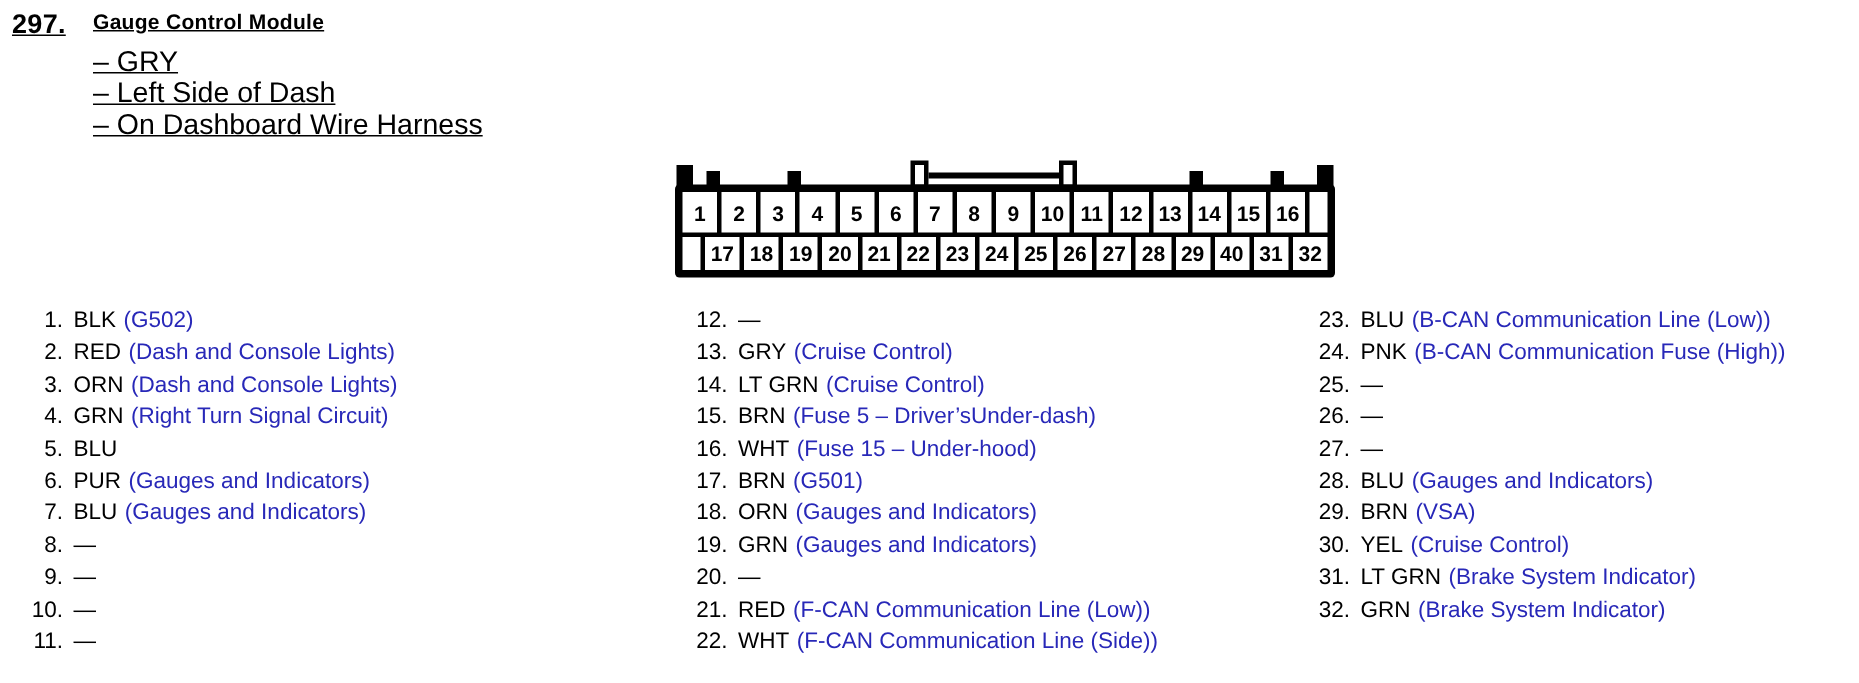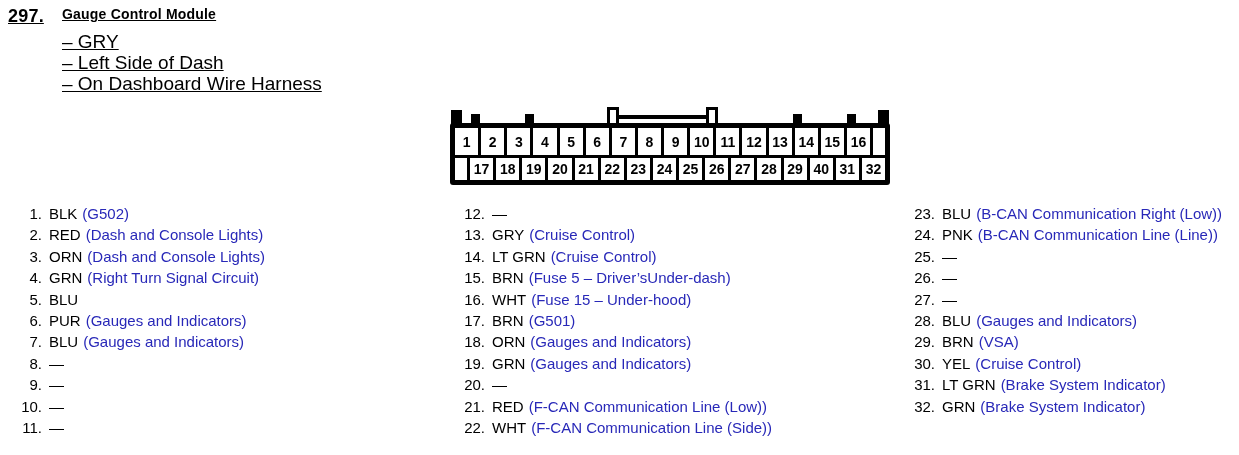--- a/index.html
+++ b/index.html
@@ -32,21 +32,21 @@
     background:#000;border-radius:3px;padding:5px;box-sizing:border-box;
     display:flex;flex-direction:column;gap:3px;}
   .conn-row{display:flex;gap:3px;}
   .row-top{height:27px;} .row-bot{height:22px;}
   .pin-cell{flex:1;background:#fff;display:flex;align-items:center;justify-content:center;
     font-size:14px;font-weight:bold;}
   .pin-spacer{width:12px;background:#fff;}
   
   .pin-columns{position:absolute;left:0;top:203px;width:1239px;height:245px;}
   .pin-col{position:absolute;top:0;}
-  .pin-col.c0{left:12px;} .pin-col.c1{left:455px;} .pin-col.c2{left:905px;}
+  .pin-col.c0{left:12px;} .pin-col.c1{left:455px;} .pin-col.c2{left:870px;}
   .pin-row{display:flex;line-height:21.4px;font-size:15px;white-space:pre;}
   .pin-num{width:30px;text-align:right;margin-right:7px;}
   .pin-wire{}
   .pin-circuit{color:var(--link-blue,#2828b8);margin-left:5px;}
 </style>
 </head>
 <body>
 
 <div class="page">
 
@@ -135,22 +135,22 @@
         <div class="pin-row"><span class="pin-num">15.</span><span class="pin-wire">BRN</span><span class="pin-circuit">(Fuse 5 – Driver’sUnder-dash)</span></div>
         <div class="pin-row"><span class="pin-num">16.</span><span class="pin-wire">WHT</span><span class="pin-circuit">(Fuse 15 – Under-hood)</span></div>
         <div class="pin-row"><span class="pin-num">17.</span><span class="pin-wire">BRN</span><span class="pin-circuit">(G501)</span></div>
         <div class="pin-row"><span class="pin-num">18.</span><span class="pin-wire">ORN</span><span class="pin-circuit">(Gauges and Indicators)</span></div>
         <div class="pin-row"><span class="pin-num">19.</span><span class="pin-wire">GRN</span><span class="pin-circuit">(Gauges and Indicators)</span></div>
         <div class="pin-row"><span class="pin-num">20.</span><span class="pin-wire">—</span></div>
         <div class="pin-row"><span class="pin-num">21.</span><span class="pin-wire">RED</span><span class="pin-circuit">(F-CAN Communication Line (Low))</span></div>
         <div class="pin-row"><span class="pin-num">22.</span><span class="pin-wire">WHT</span><span class="pin-circuit">(F-CAN Communication Line (Side))</span></div>
       </div>
       <div class="pin-col c2">
-        <div class="pin-row"><span class="pin-num">23.</span><span class="pin-wire">BLU</span><span class="pin-circuit">(B-CAN Communication Right (Low))</span></div>
-        <div class="pin-row"><span class="pin-num">24.</span><span class="pin-wire">PNK</span><span class="pin-circuit">(B-CAN Communication Line (Line))</span></div>
+        <div class="pin-row"><span class="pin-num">23.</span><span class="pin-wire">BLU</span><span class="pin-circuit">(B-CAN Communication Line (Low))</span></div>
+        <div class="pin-row"><span class="pin-num">24.</span><span class="pin-wire">PNK</span><span class="pin-circuit">(B-CAN Communication Fuse (High))</span></div>
         <div class="pin-row"><span class="pin-num">25.</span><span class="pin-wire">—</span></div>
         <div class="pin-row"><span class="pin-num">26.</span><span class="pin-wire">—</span></div>
         <div class="pin-row"><span class="pin-num">27.</span><span class="pin-wire">—</span></div>
         <div class="pin-row"><span class="pin-num">28.</span><span class="pin-wire">BLU</span><span class="pin-circuit">(Gauges and Indicators)</span></div>
         <div class="pin-row"><span class="pin-num">29.</span><span class="pin-wire">BRN</span><span class="pin-circuit">(VSA)</span></div>
         <div class="pin-row"><span class="pin-num">30.</span><span class="pin-wire">YEL</span><span class="pin-circuit">(Cruise Control)</span></div>
         <div class="pin-row"><span class="pin-num">31.</span><span class="pin-wire">LT GRN</span><span class="pin-circuit">(Brake System Indicator)</span></div>
         <div class="pin-row"><span class="pin-num">32.</span><span class="pin-wire">GRN</span><span class="pin-circuit">(Brake System Indicator)</span></div>
       </div>
     </div>

